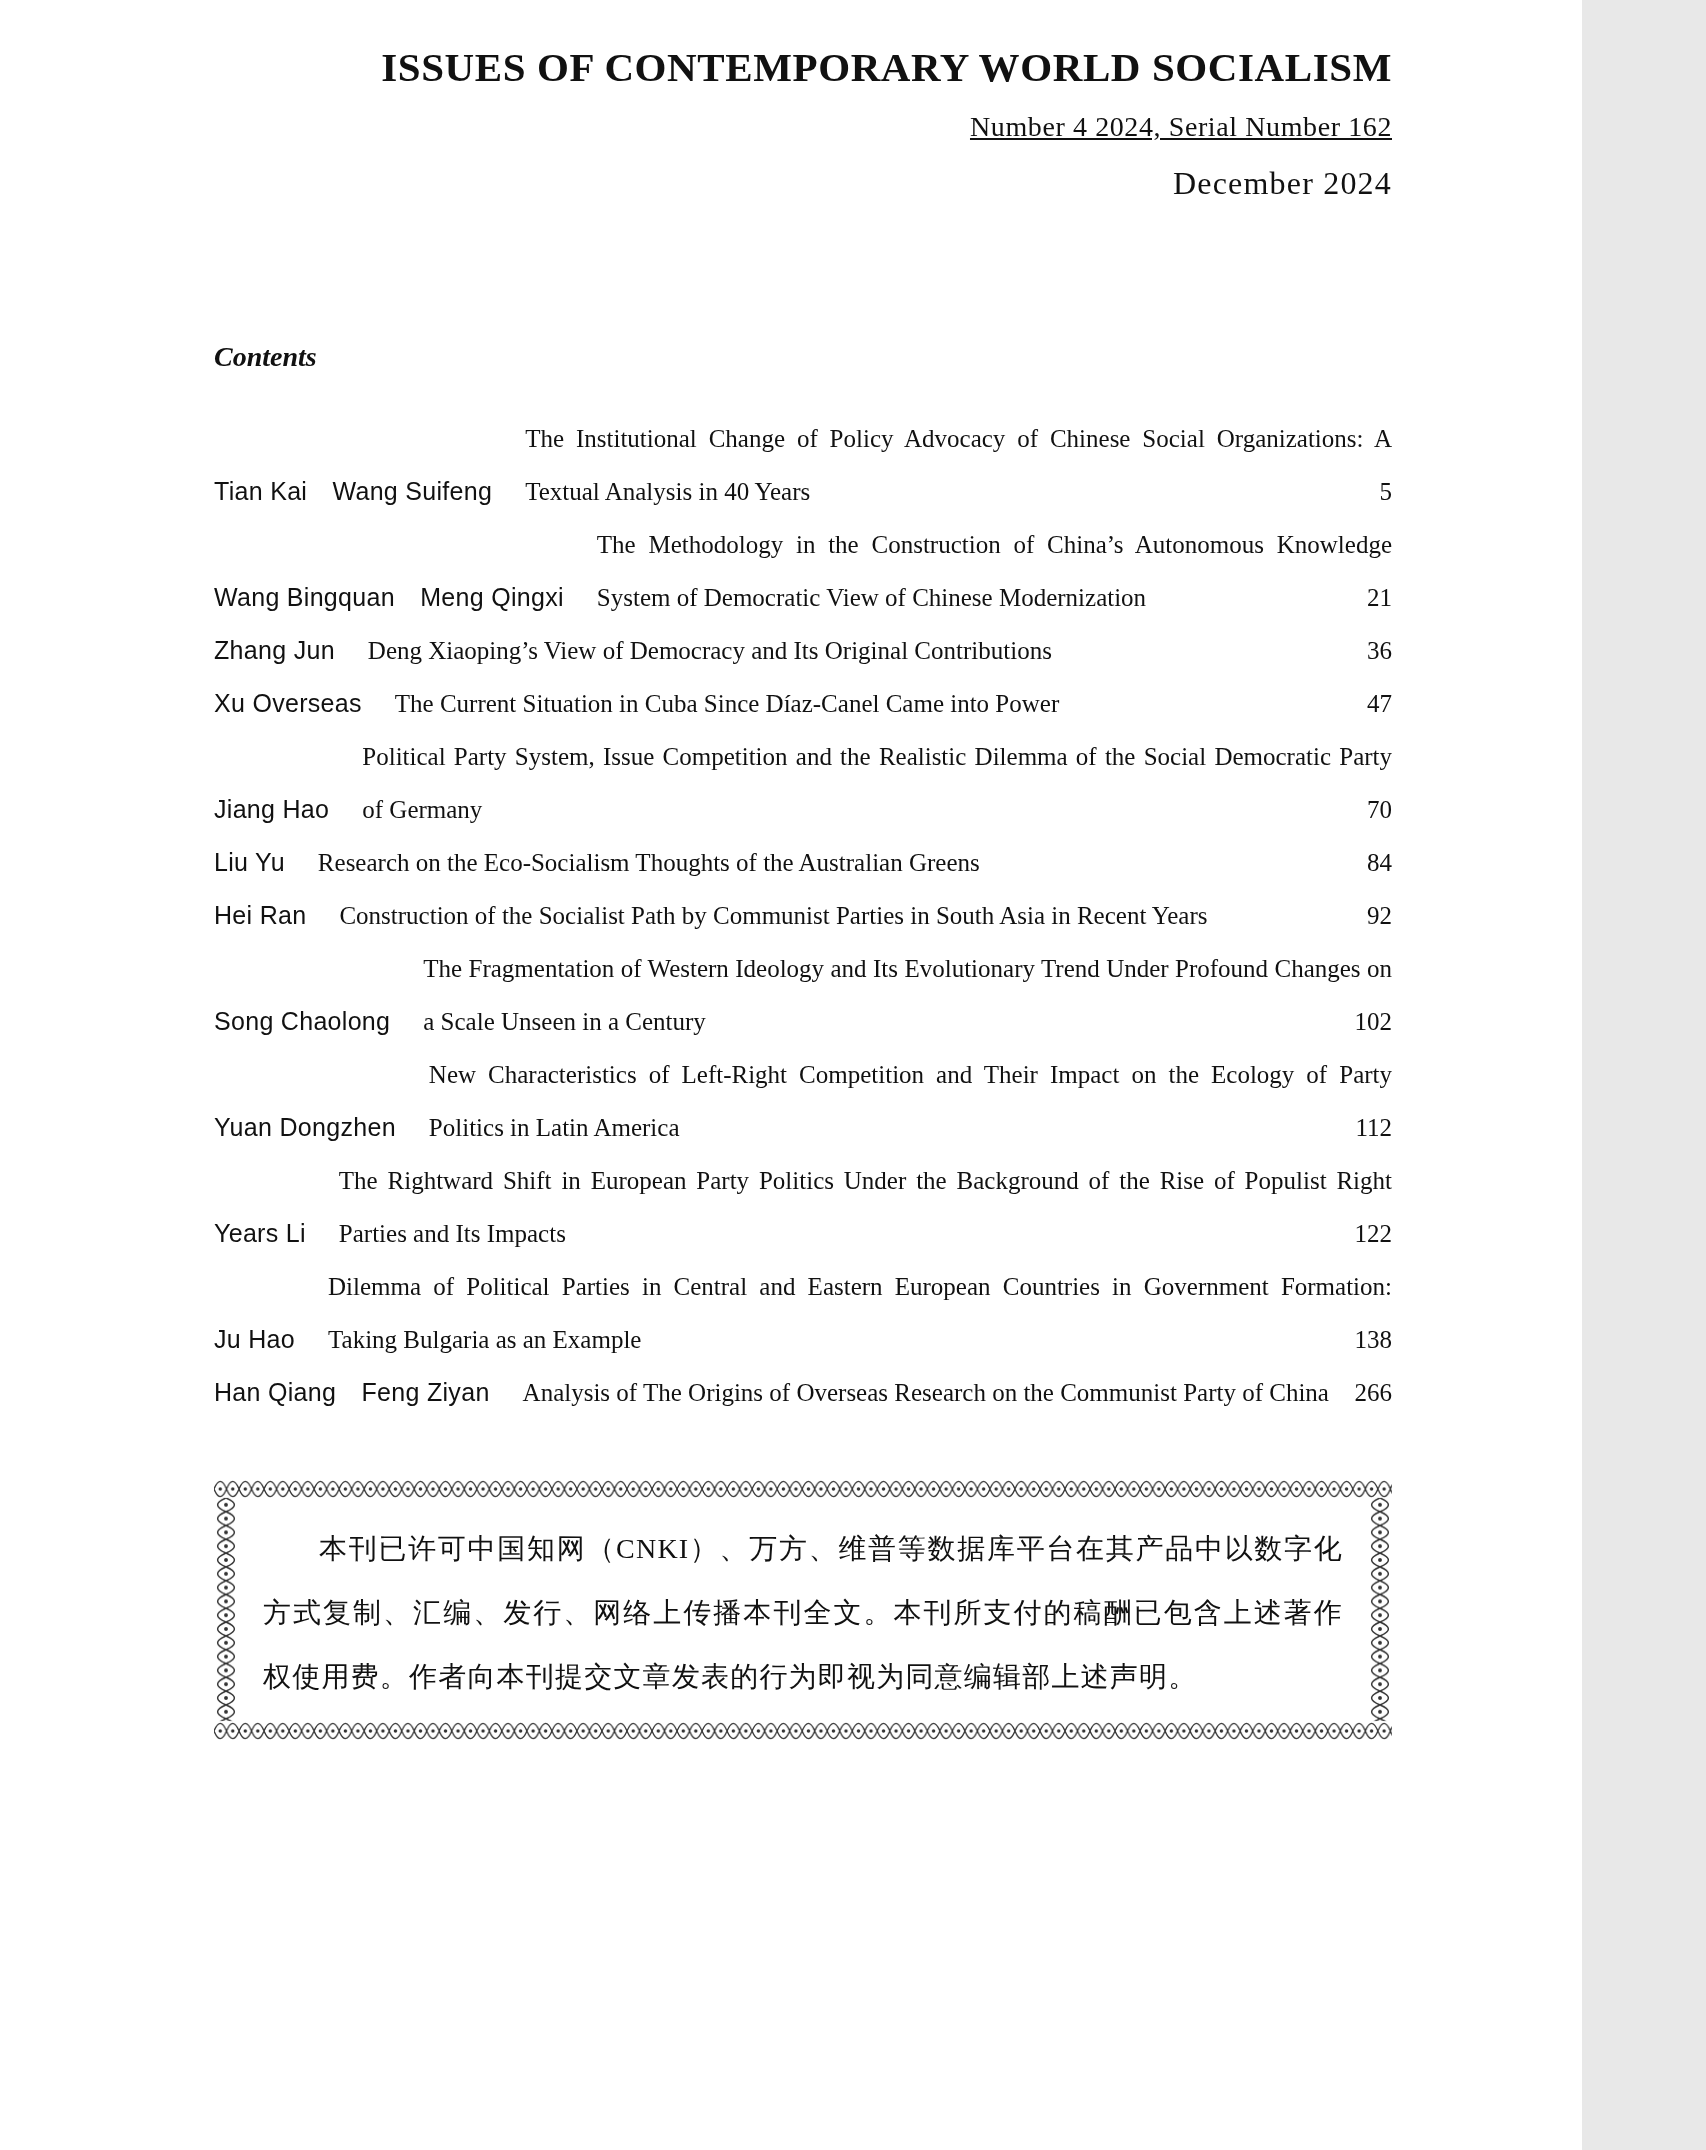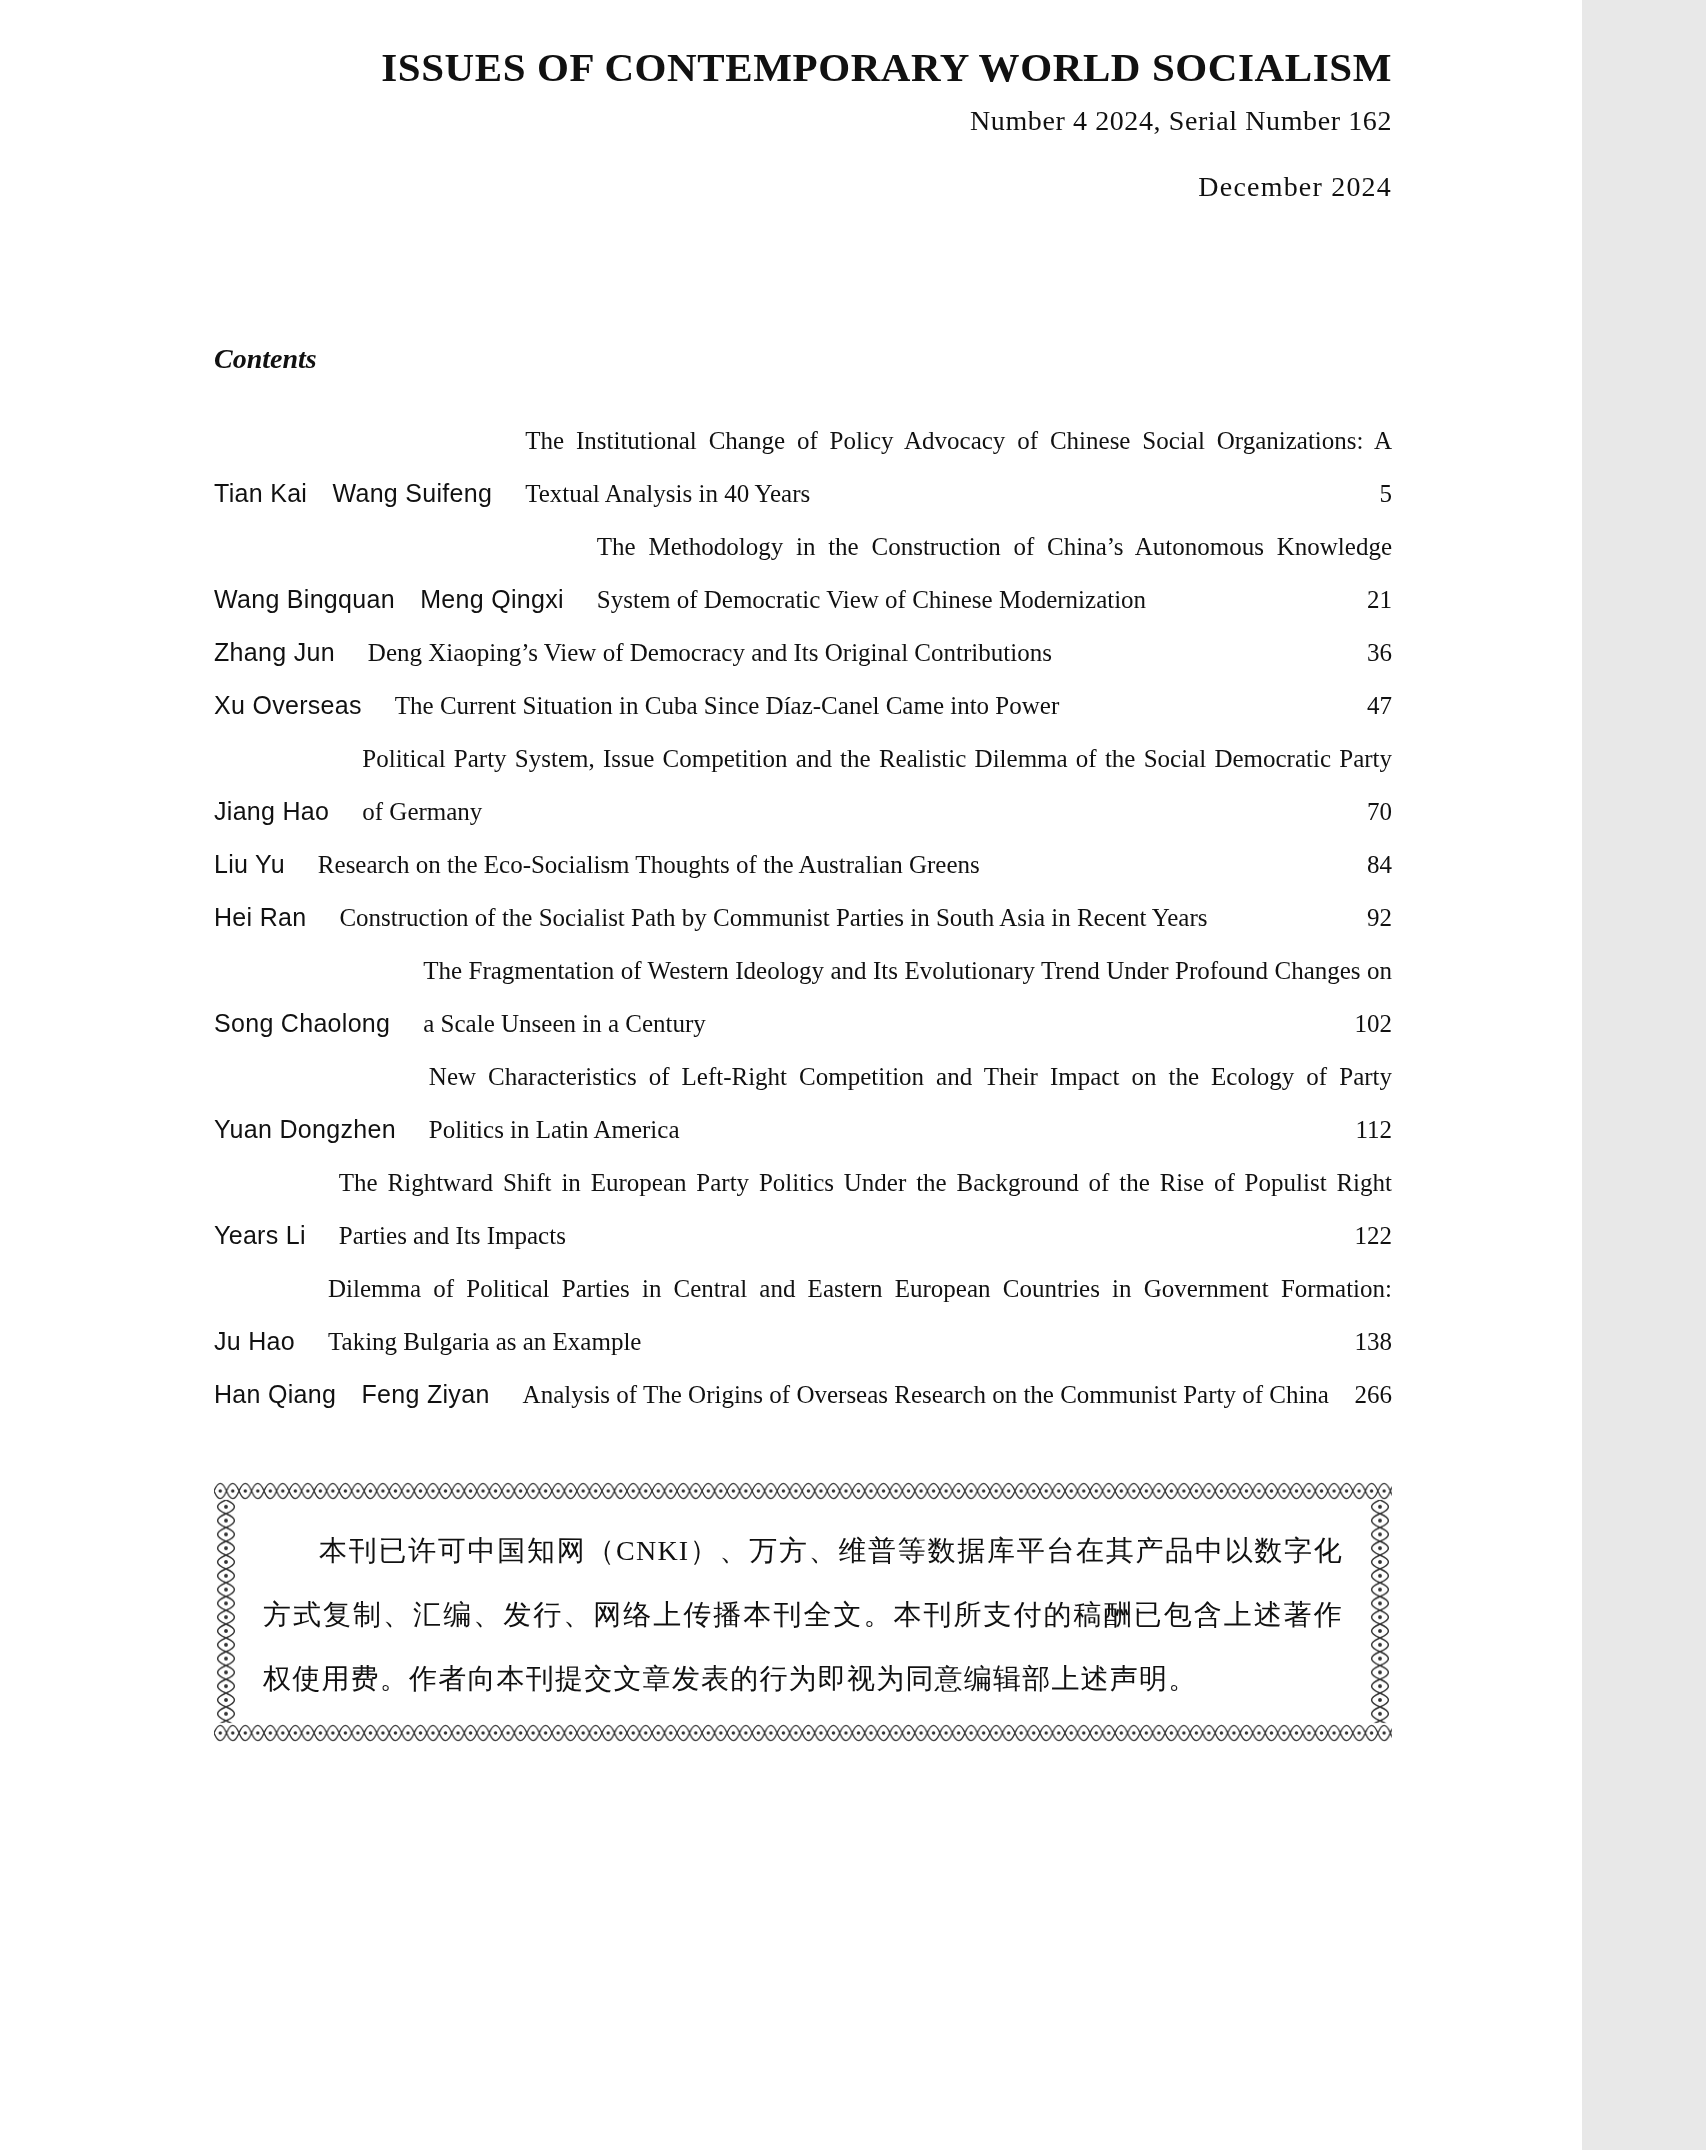--- a/index.html
+++ b/index.html
@@ -18,28 +18,29 @@
   .journal-header { text-align: right; }
   .journal-title {
     margin: 0;
     font-size: 41px;
     font-weight: 700;
     letter-spacing: 0.6px;
     line-height: 1.15;
     font-family: "Liberation Serif", "DejaVu Serif", serif;
   }
   .issue-line {
-    margin-top: 16px;
+    margin-top: 22px;
     font-size: 28px;
     letter-spacing: 0.6px;
     line-height: 1;
+    text-decoration: underline;
   }
   .date-line {
-    margin-top: 38px;
-    font-size: 28px;
+    margin-top: 26px;
+    font-size: 32px;
     letter-spacing: 1.2px;
     line-height: 1;
   }
   
   .contents-heading {
     margin: 143px 0 0 0;
     font-size: 28px;
     font-style: italic;
     font-weight: 700;
     line-height: 1.1;

